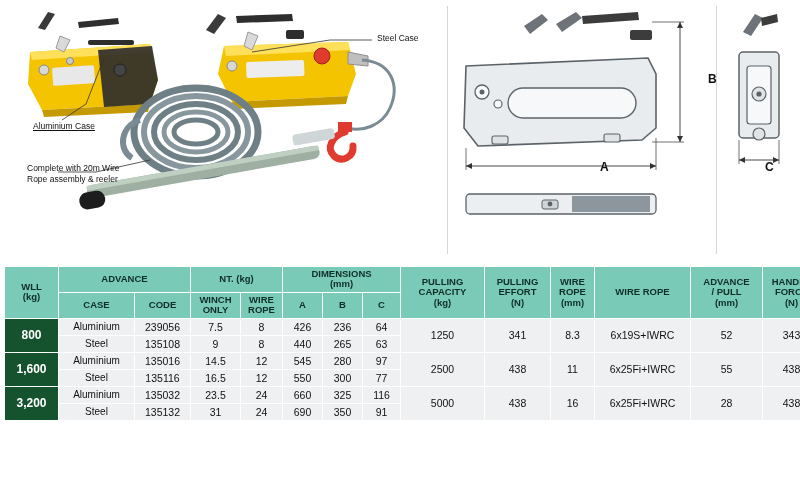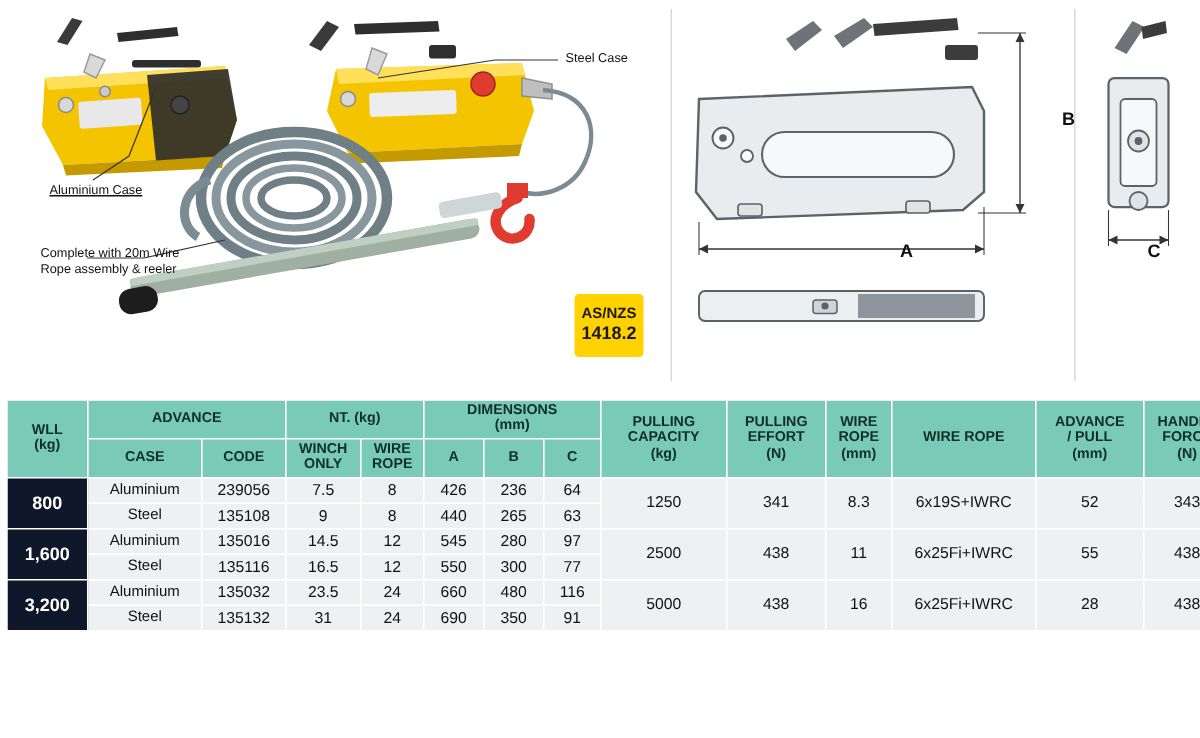--- a/index.html
+++ b/index.html
@@ -49,21 +49,21 @@
     font-weight:bold;
     font-size:9.5px;
     line-height:1.1;
   }
   #spec-table tbody td{
     background:#eef0f1;
     color:#111;
     font-size:10.5px;
   }
   #spec-table tbody td.wll{
-    background:#0f172a;color:#fff;font-weight:bold;font-size:12px;
+    background:#14532d;color:#fff;font-weight:bold;font-size:12px;
   }
   #spec-table tbody td.case{font-size:10px;}
 </style>
 </head>
 <body>
 
 <div id="illustration">
 
   <div class="divider-v" style="left:447px;"></div>
   <div class="divider-v" style="left:716px;"></div>
@@ -132,24 +132,20 @@
     <path d="M104 58 L86 104 L62 120" fill="none" stroke="#333" stroke-width="0.8"></path>
     <path d="M252 52 L330 40 L372 40" fill="none" stroke="#333" stroke-width="0.8"></path>
     <path d="M150 160 L96 172 L58 172" fill="none" stroke="#333" stroke-width="0.8"></path>
   </svg>
 
   <div class="callout-label" style="left:377px;top:33px;">Steel Case</div>
   <div class="callout-label" style="left:33px;top:121px;text-decoration:underline;">Aluminium Case</div>
   <div class="callout-label" style="left:27px;top:163px;white-space:pre-line;">Complete with 20m Wire
 Rope assembly &amp; reeler</div>
 
-  <div id="asnzs-badge">
-    <span>AS/NZS</span>
-    <span class="b2">1418.2</span>
-  </div>
 
   <svg width="262" height="250" viewBox="0 0 262 250" style="position:absolute;left:452px;top:8px;">
 
     <path d="M72 18 L90 6 L96 12 L78 26 Z" fill="#6d7379"></path>
     <path d="M104 16 L124 4 L130 10 L110 24 Z" fill="#6d7379"></path>
     <path d="M130 8 L186 4 L187 12 L131 16 Z" fill="#3c3c3c"></path>
     <rect x="178" y="22" width="22" height="10" rx="2" fill="#3c3c3c"></rect>
 
     <path d="M14 58 L196 50 L204 66 L204 120 L190 132 L26 138 L12 120 Z" fill="#e9ecee" stroke="#5c6368" stroke-width="1.6"></path>
 
@@ -310,21 +306,21 @@
       <td>77</td>
     </tr>
 
     <tr>
       <td class="wll" rowspan="2">3,200</td>
       <td class="case">Aluminium</td>
       <td>135032</td>
       <td>23.5</td>
       <td>24</td>
       <td>660</td>
-      <td>480</td>
+      <td>325</td>
       <td>116</td>
       <td rowspan="2">5000</td>
       <td rowspan="2">438</td>
       <td rowspan="2">16</td>
       <td rowspan="2">6x25Fi+IWRC</td>
       <td rowspan="2">28</td>
       <td rowspan="2">438</td>
     </tr>
     <tr>
       <td class="case">Steel</td>

